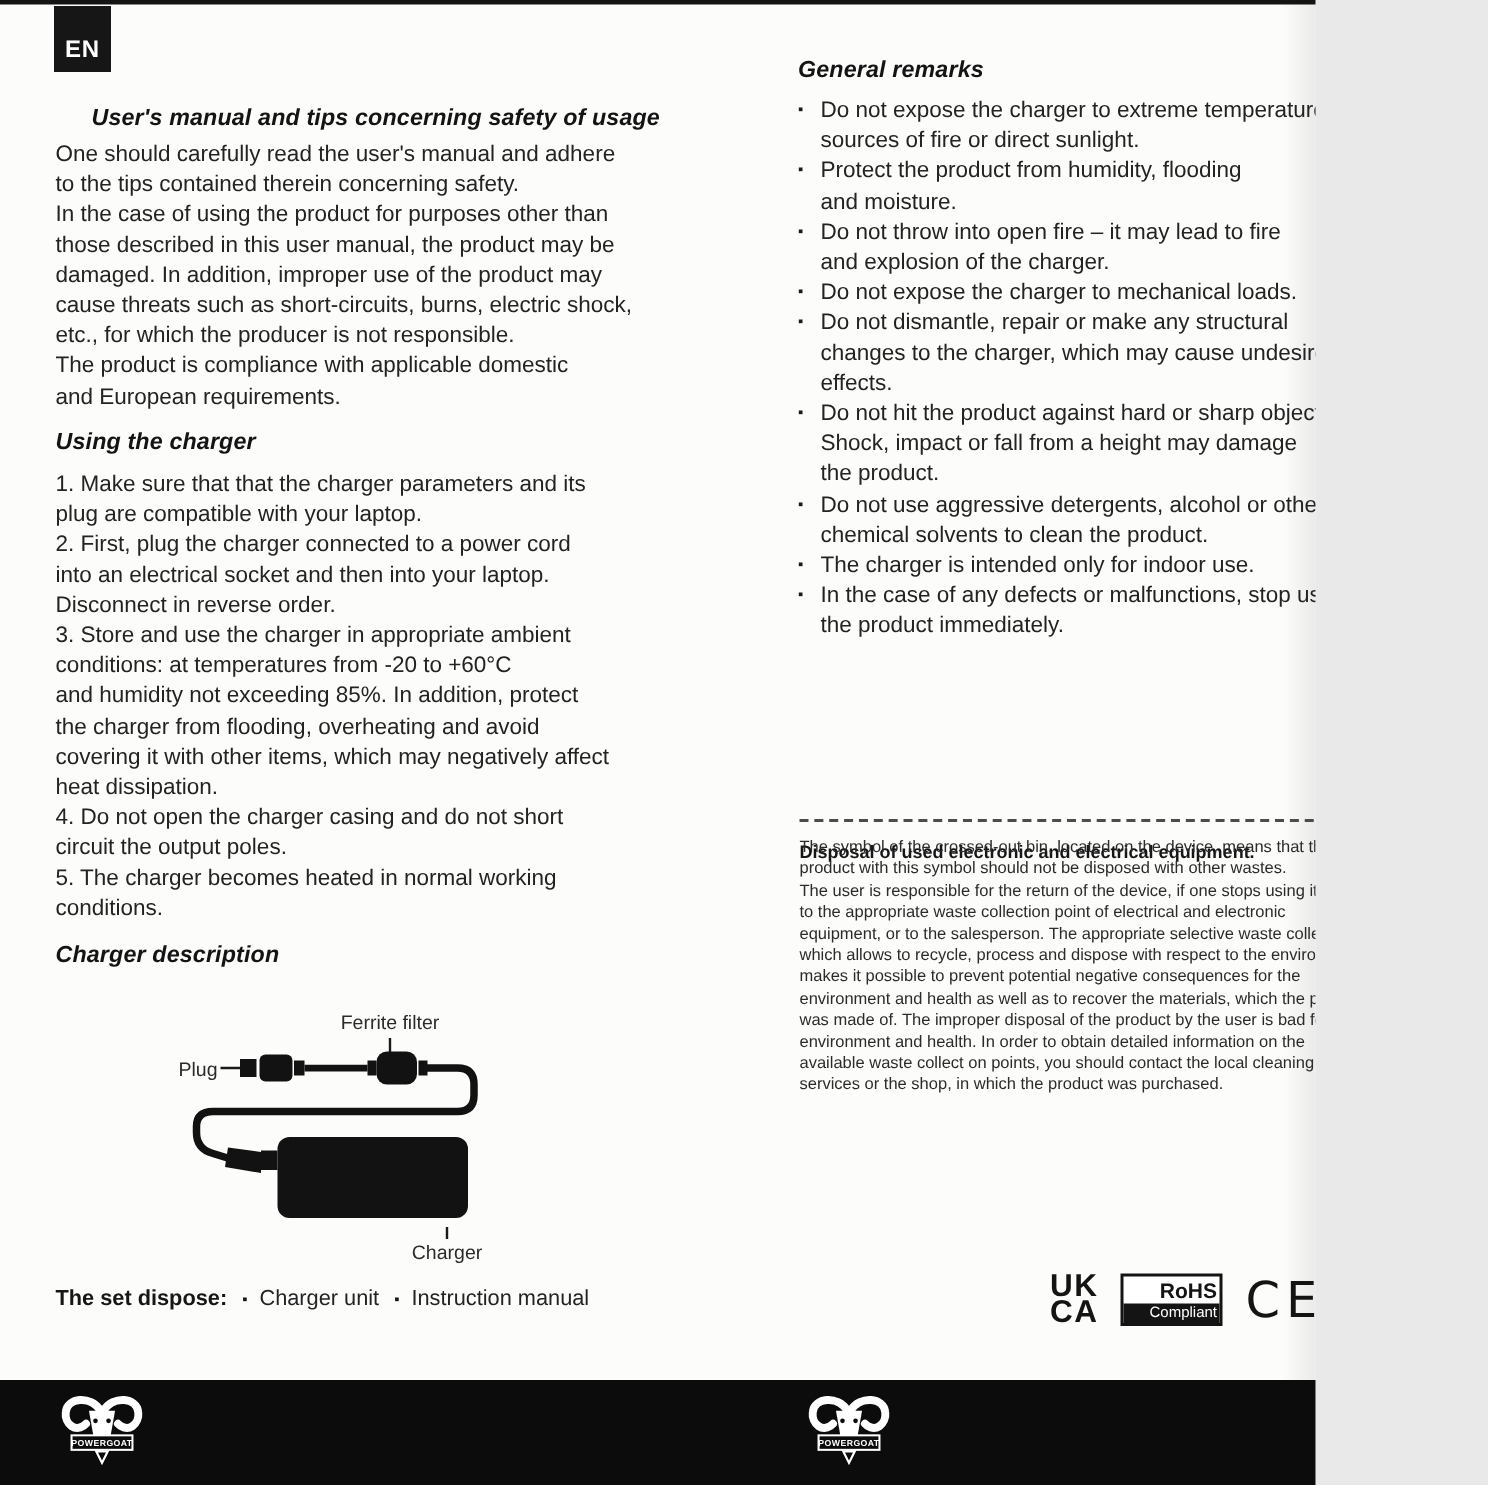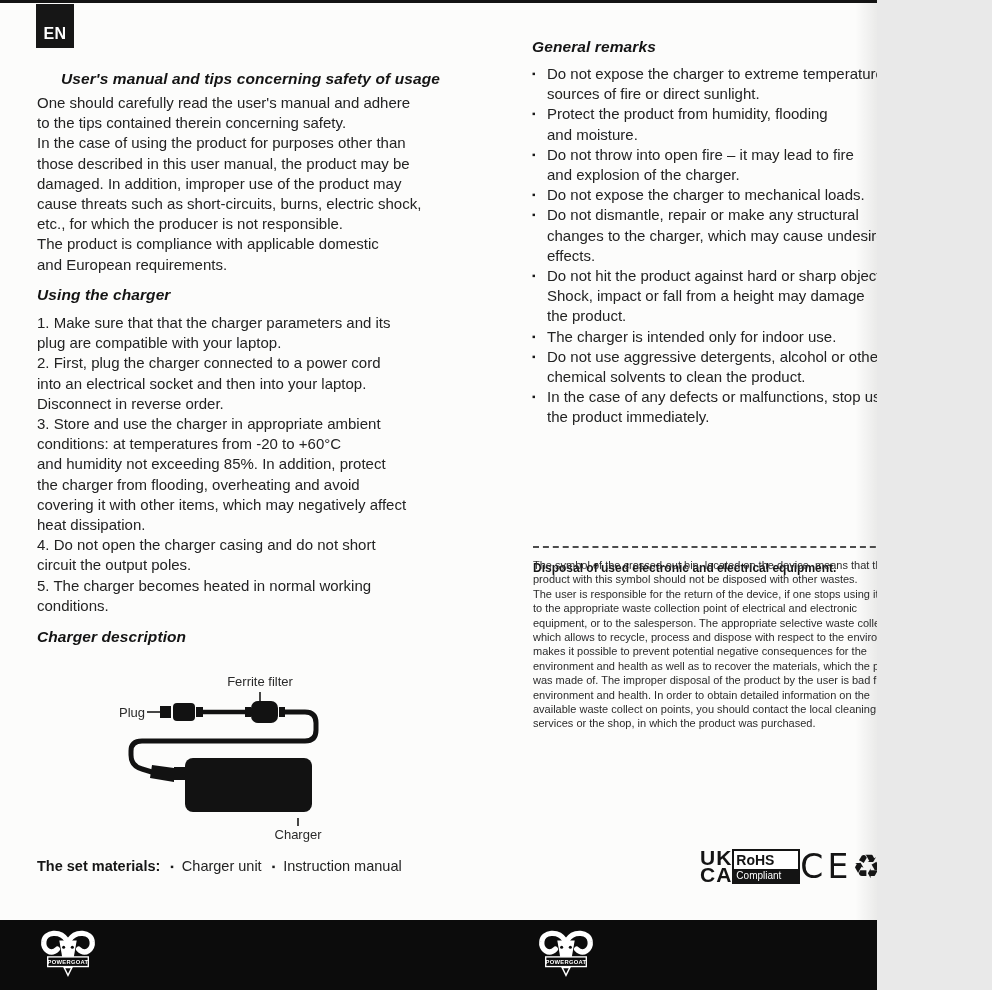--- a/index.html
+++ b/index.html
@@ -29,23 +29,23 @@
   ul.bullets li{display:flex;font-size:15px;line-height:20.2px;color:#232323;}
   ul.bullets li::before{content:"▪";flex:0 0 15px;font-size:10px;line-height:20.2px;color:#1a1a1a;}
   ul.bullets li span{white-space:pre-line;}
 
   .dashed{border:none;border-top:2px dashed #4c4c4c;width:432px;margin:0;}
 
   .set-line{margin:0;font-size:14.5px;color:#232323;}
   .set-line b{font-weight:bold;color:#161616;}
   .set-item::before{content:"▪";font-size:10px;margin:0 8px 0 10px;vertical-align:1px;color:#1a1a1a;}
 
-  .certs{position:absolute;left:700px;top:845px;display:flex;align-items:center;color:#141414;}
+  .certs{position:absolute;left:700px;top:845px;display:flex;align-items:center;gap:15px;color:#141414;}
   .ukca{font-weight:bold;font-size:21px;line-height:17px;letter-spacing:1px;text-align:center;}
-  .rohs{border:2px solid #141414;width:64px;text-align:left;background:#fff;}
+  .rohs{border:2px solid #141414;width:64px;text-align:right;background:#fff;}
   .rohs-top{font-weight:bold;font-size:14px;padding:1px 2px;color:#141414;}
   .rohs-bottom{background:#141414;color:#fff;font-size:10px;padding:1px 2px;}
   .ce{font-family:"DejaVu Sans", sans-serif;font-size:33px;letter-spacing:4px;font-weight:500;}
   .recycle{font-family:"DejaVu Sans", sans-serif;font-size:33px;line-height:1;}
 
   .footer{position:absolute;left:0;top:920px;width:992px;height:70px;background:#0c0c0c;}
   .logo{position:absolute;top:6px;width:58px;height:56px;}
   .logo.l1{left:39px;} .logo.l2{left:537px;}
 
   svg text{font-family:"Liberation Sans", sans-serif;}
@@ -116,21 +116,21 @@
     <path d="M 54 103 L 76 106 L 76 120 L 52 116 Z" fill="#121212"></path>
     <rect x="76" y="105" width="11" height="13" fill="#121212"></rect>
 
     <rect x="87" y="96" width="127" height="54" rx="8" fill="#121212"></rect>
 
     <line x1="200" y1="156" x2="200" y2="164" stroke="#1a1a1a" stroke-width="1.6"></line>
     <text x="200" y="177" text-anchor="middle">Charger</text>
   </svg>
 
   <p class="set-line abs" style="left:37px;top:858px;">
-    <b>The set materials:</b><span class="set-item">Charger unit</span><span class="set-item">Instruction manual</span>
+    <b>The set dispose:</b><span class="set-item">Charger unit</span><span class="set-item">Instruction manual</span>
   </p>
 
   <h2 class="sec abs" style="left:532px;top:38px;">General remarks</h2>
 
   <ul class="bullets abs" style="left:532px;top:64px;">
     <li>
         <span>Do not expose the charger to extreme temperatures,
 sources of fire or direct sunlight.</span>
       </li>
     <li>
@@ -148,25 +148,25 @@
         <span>Do not dismantle, repair or make any structural
 changes to the charger, which may cause undesired
 effects.</span>
       </li>
     <li>
         <span>Do not hit the product against hard or sharp objects.
 Shock, impact or fall from a height may damage
 the product.</span>
       </li>
     <li>
-        <span>The charger is intended only for indoor use.</span>
-      </li>
-    <li>
         <span>Do not use aggressive detergents, alcohol or other
 chemical solvents to clean the product.</span>
+      </li>
+    <li>
+        <span>The charger is intended only for indoor use.</span>
       </li>
     <li>
         <span>In the case of any defects or malfunctions, stop using
 the product immediately.</span>
       </li>
   </ul>
 
   <hr class="dashed abs" style="left:533px;top:546px;">
 
   <h3 class="small-head abs" style="left:533px;top:561px;text-align:center;">Disposal of used electronic and electrical equipment.</h3>

